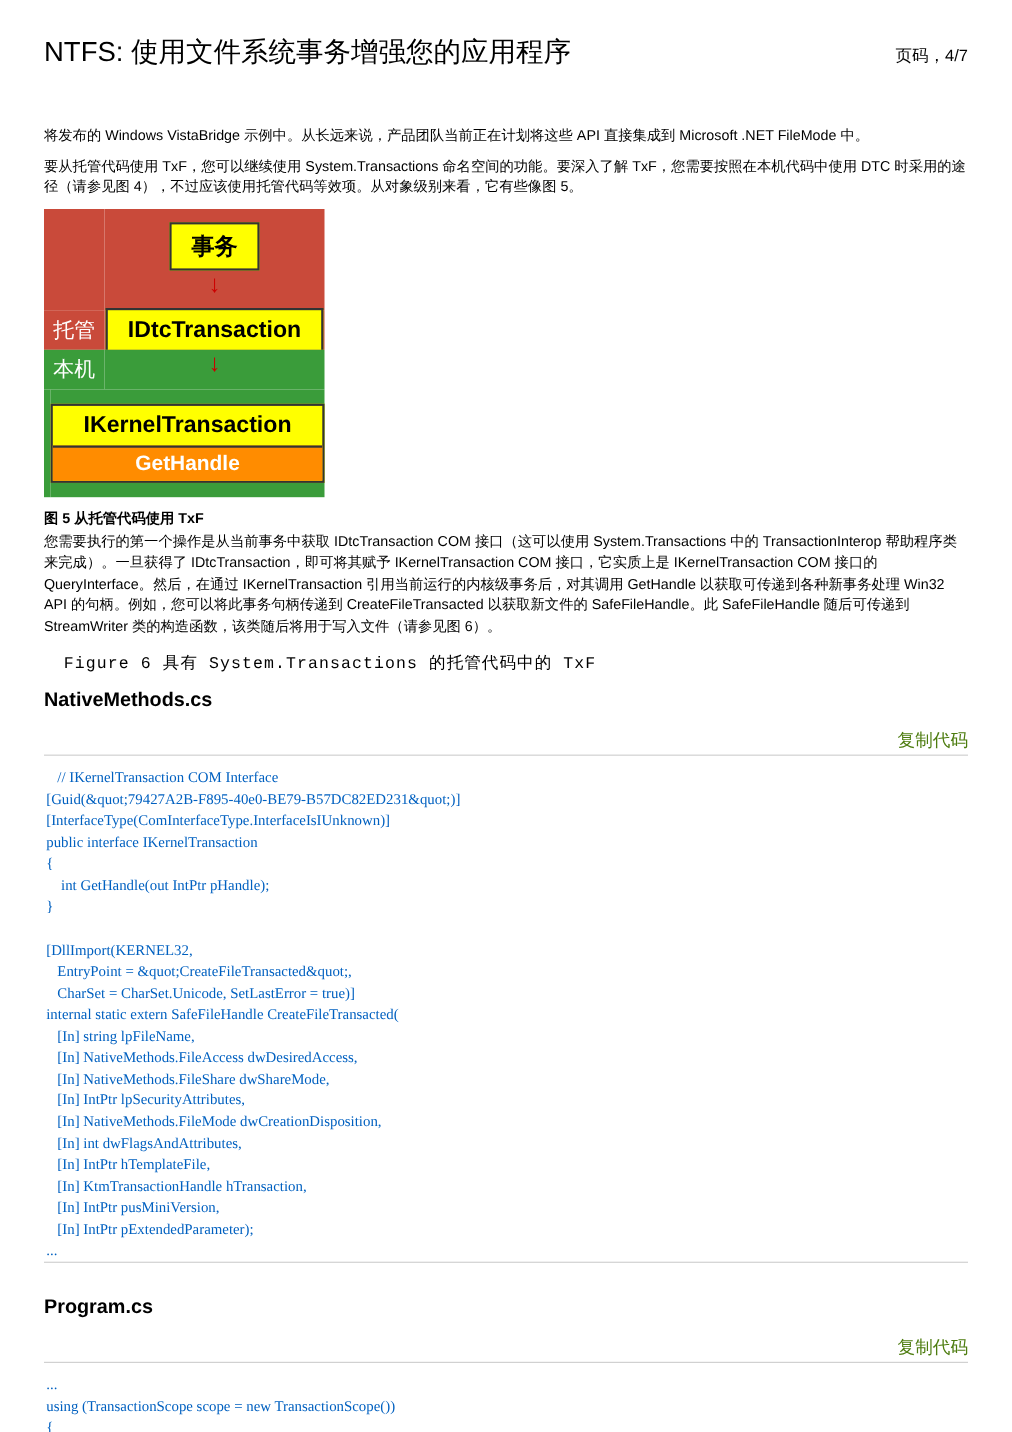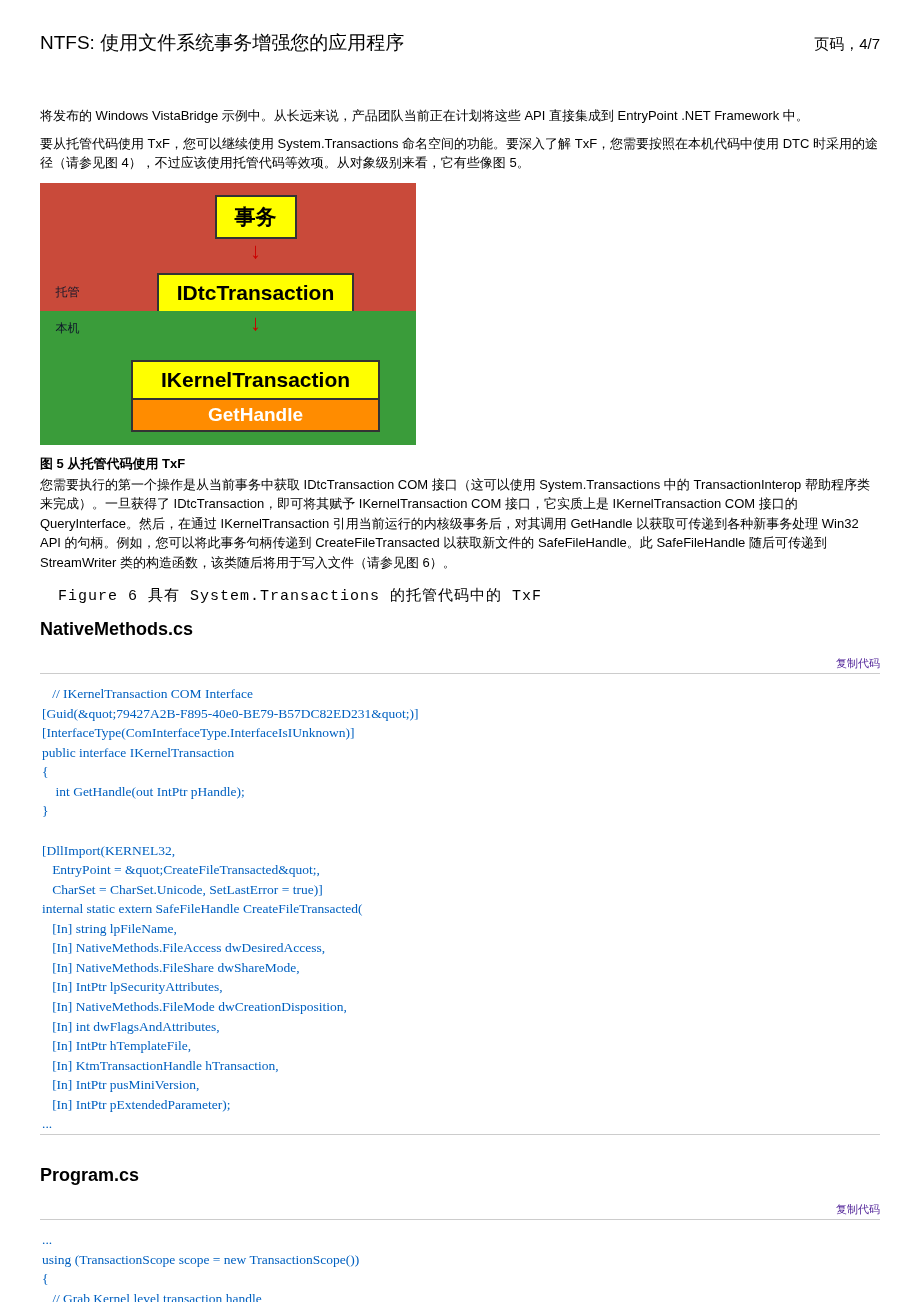--- a/index.html
+++ b/index.html
@@ -15,46 +15,46 @@
     padding: 30px 40px 20px 40px;
     box-sizing: border-box;
   }
   .header {
     display: flex;
     justify-content: space-between;
     align-items: baseline;
     margin-bottom: 50px;
   }
   .header-title {
-    font-size: 19px;
+    font-size: 25px;
   }
   .header-page {
     font-size: 15px;
   }
   .body-text {
     font-size: 13px;
     line-height: 1.5;
     margin: 0 0 8px 0;
   }
   .diagram {
-    width: 376px;
+    width: 255px;
     margin: 10px 0;
     font-family: Arial, sans-serif;
   }
   .diagram-row {
     display: flex;
     align-items: stretch;
   }
   .diagram-label {
     width: 55px;
     display: flex;
     align-items: center;
     justify-content: center;
-    font-size: 12px;
-    color: #0f172a;
+    font-size: 19px;
+    color: #ffffff;
     font-family: Liberation Mono, monospace;
   }
   .diagram-cell {
     flex: 1;
     display: flex;
     flex-direction: column;
     align-items: center;
     justify-content: center;
   }
   .yellow-box {
@@ -103,22 +103,22 @@
   .file-name {
     font-size: 18px;
     margin: 8px 0 16px 0;
     font-weight: bold;
   }
   .code-block-wrap {
     margin-bottom: 30px;
   }
   .copy-row {
     text-align: right;
-    font-size: 11px;
-    color: #4c1d95;
+    font-size: 16px;
+    color: #4d7c0f;
     border-bottom: 1px solid #ccc;
     padding-bottom: 2px;
   }
   .copy-row span { cursor: pointer; }
   .code-block {
     font-family: Liberation Serif, serif;
     font-size: 13.5px;
     color: #0060c0;
     white-space: pre;
     line-height: 1.45;
@@ -130,21 +130,21 @@
 </head>
 <body>
 
 <div class="page">
 
   <div class="header">
     <div class="header-title">NTFS: 使用文件系统事务增强您的应用程序</div>
     <div class="header-page">页码，4/7</div>
   </div>
 
-  <p class="body-text">将发布的 Windows VistaBridge 示例中。从长远来说，产品团队当前正在计划将这些 API 直接集成到 EntryPoint .NET Framework 中。</p>
+  <p class="body-text">将发布的 Windows VistaBridge 示例中。从长远来说，产品团队当前正在计划将这些 API 直接集成到 Microsoft .NET FileMode 中。</p>
   <p class="body-text">要从托管代码使用 TxF，您可以继续使用 System.Transactions 命名空间的功能。要深入了解 TxF，您需要按照在本机代码中使用 DTC 时采用的途径（请参见图 4），不过应该使用托管代码等效项。从对象级别来看，它有些像图 5。</p>
 
   <div class="diagram">
     <div class="diagram-row" style="height:92px;">
       <div class="diagram-label bg-red"></div>
       <div class="diagram-cell bg-red">
         <div class="yellow-box" style="font-family:'SimSun',serif;">事务</div>
         <div class="arrow-down">↓</div>
       </div>
     </div>

